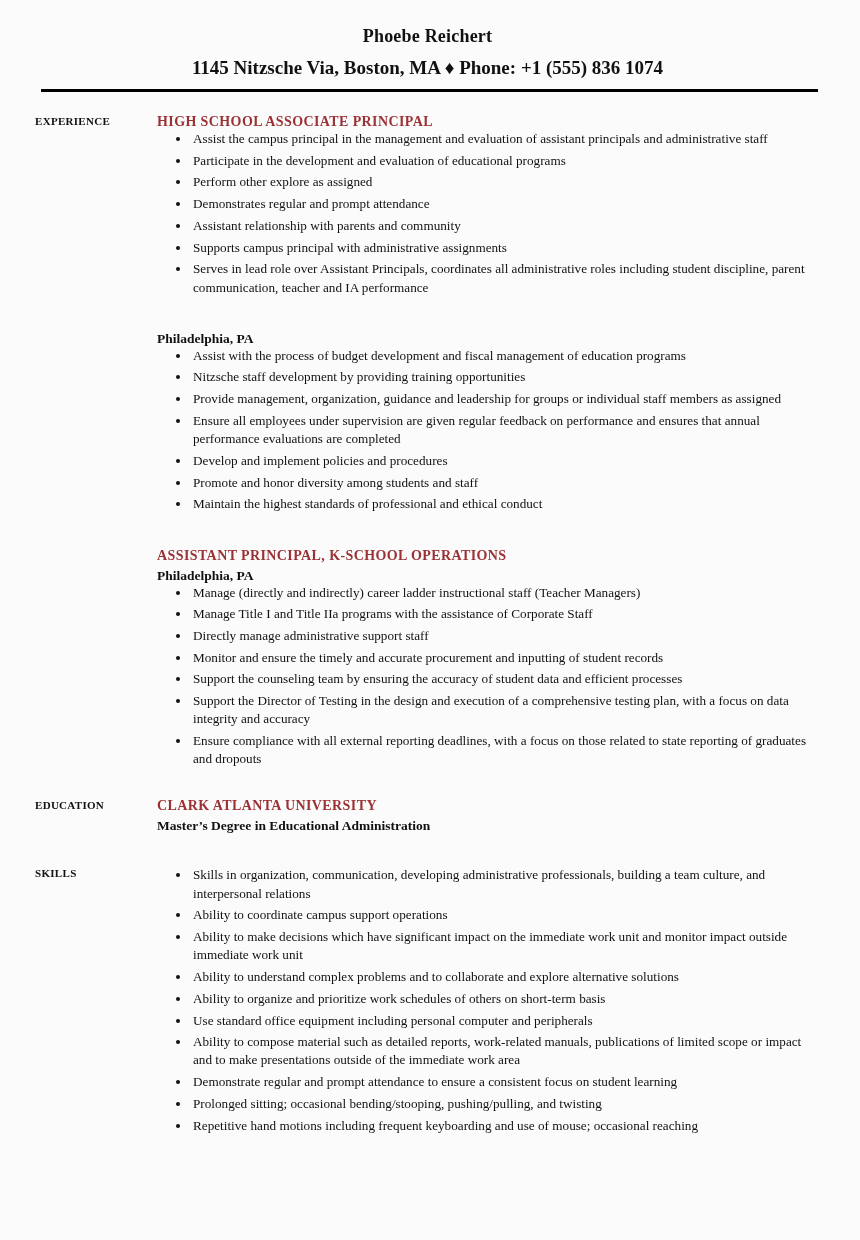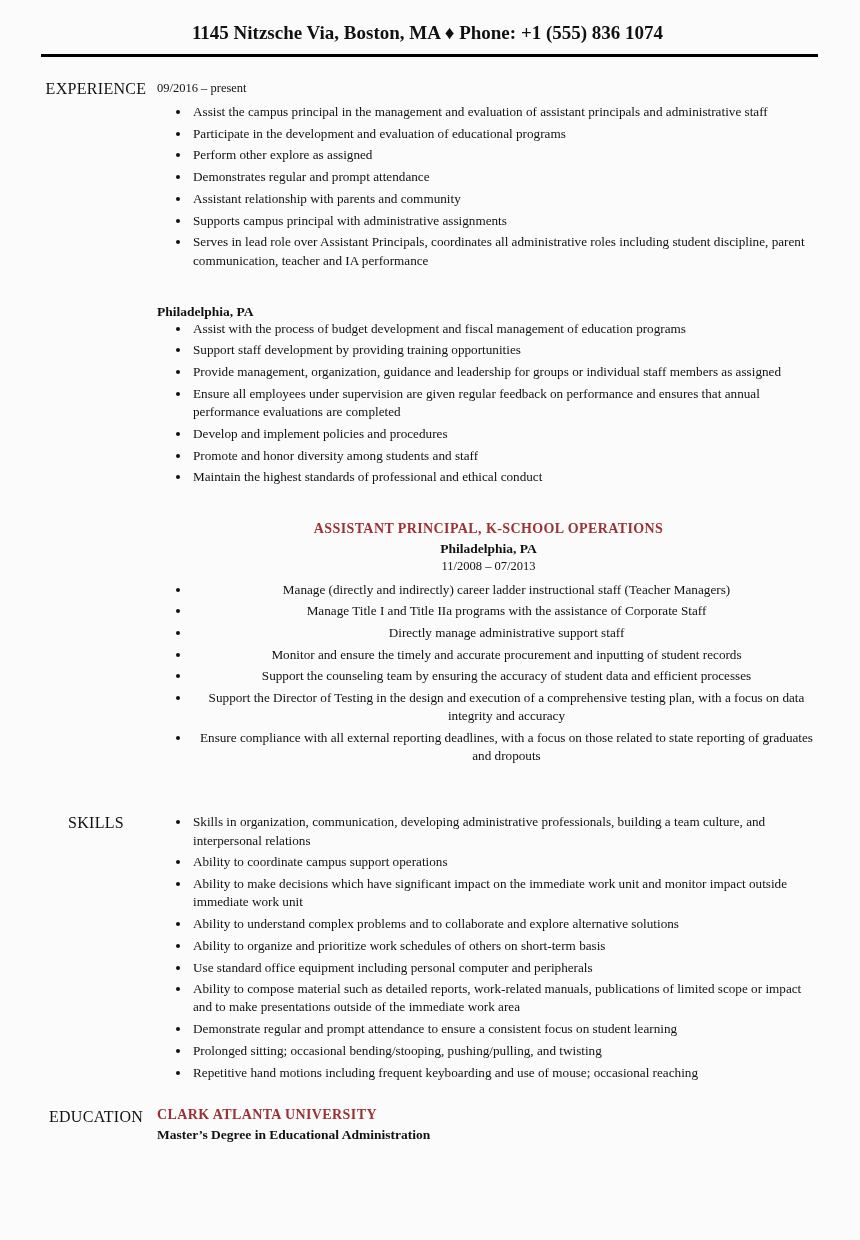--- a/index.html
+++ b/index.html
@@ -36,30 +36,29 @@
     margin: 0 2px 0 6px;
   }
   
   .section-row {
     display: flex;
     align-items: flex-start;
     margin-top: 22px;
   }
   .section-label {
     flex: 0 0 122px;
-    font-size: 16px;
-    font-weight: normal;
+    font-size: 11px;
+    font-weight: bold;
     letter-spacing: 0.3px;
     padding-top: 1px;
-    text-align: center;
   }
   .section-content { flex: 1; min-width: 0; }
   
   .job { margin-bottom: 34px; }
-  .job:last-child { margin-bottom: 16px; text-align: center; }
+  .job:last-child { margin-bottom: 8px; }
   .job-title {
     color: var(--accent);
     font-size: 14px;
     font-weight: bold;
     letter-spacing: 0.4px;
   }
   .job-location {
     font-size: 13.5px;
     font-weight: bold;
     margin-top: 4px;
@@ -93,89 +92,89 @@
   }
   
   .skills-row { margin-top: 32px; }
 </style>
 </head>
 <body>
 
 <div class="page">
 
   <div class="header">
+    <div class="person-name">Phoebe Reichert</div>
     <div class="contact-line">1145 Nitzsche Via, Boston, MA ♦ Phone: +1 (555) 836 1074</div>
     <hr class="header-rule">
   </div>
 
   <div class="section-row">
     <div class="section-label">EXPERIENCE</div>
     <div class="section-content">
   <div class="job">
-    <div class="job-dates">09/2016 – present</div>
+    <div class="job-title">HIGH SCHOOL ASSOCIATE PRINCIPAL</div>
     <ul class="bullets">
             <li>Assist the campus principal in the management and evaluation of assistant principals and administrative staff</li>
             <li>Participate in the development and evaluation of educational programs</li>
             <li>Perform other explore as assigned</li>
             <li>Demonstrates regular and prompt attendance</li>
             <li>Assistant relationship with parents and community</li>
             <li>Supports campus principal with administrative assignments</li>
             <li>Serves in lead role over Assistant Principals, coordinates all administrative roles including student discipline, parent communication, teacher and IA performance</li>
           </ul>
   </div>
 
   <div class="job">
     <div class="job-location">Philadelphia, PA</div>
     <ul class="bullets">
             <li>Assist with the process of budget development and fiscal management of education programs</li>
-            <li>Support staff development by providing training opportunities</li>
+            <li>Nitzsche staff development by providing training opportunities</li>
             <li>Provide management, organization, guidance and leadership for groups or individual staff members as assigned</li>
             <li>Ensure all employees under supervision are given regular feedback on performance and ensures that annual performance evaluations are completed</li>
             <li>Develop and implement policies and procedures</li>
             <li>Promote and honor diversity among students and staff</li>
             <li>Maintain the highest standards of professional and ethical conduct</li>
           </ul>
   </div>
 
   <div class="job">
     <div class="job-title">ASSISTANT PRINCIPAL, K-SCHOOL OPERATIONS</div>
     <div class="job-location">Philadelphia, PA</div>
-    <div class="job-dates">11/2008 – 07/2013</div>
     <ul class="bullets">
             <li>Manage (directly and indirectly) career ladder instructional staff (Teacher Managers)</li>
             <li>Manage Title I and Title IIa programs with the assistance of Corporate Staff</li>
             <li>Directly manage administrative support staff</li>
             <li>Monitor and ensure the timely and accurate procurement and inputting of student records</li>
             <li>Support the counseling team by ensuring the accuracy of student data and efficient processes</li>
             <li>Support the Director of Testing in the design and execution of a comprehensive testing plan, with a focus on data integrity and accuracy</li>
             <li>Ensure compliance with all external reporting deadlines, with a focus on those related to state reporting of graduates and dropouts</li>
           </ul>
   </div>
 </div>
+  </div>
+
+  <div class="section-row">
+    <div class="section-label">EDUCATION</div>
+    <div class="section-content">
+      <div class="edu-school">CLARK ATLANTA UNIVERSITY</div>
+      <div class="edu-degree">Master’s Degree in Educational Administration</div>
+    </div>
   </div>
 
   <div class="section-row skills-row">
     <div class="section-label">SKILLS</div>
     <div class="section-content">
       <ul class="bullets">
           <li>Skills in organization, communication, developing administrative professionals, building a team culture, and interpersonal relations</li>
           <li>Ability to coordinate campus support operations</li>
           <li>Ability to make decisions which have significant impact on the immediate work unit and monitor impact outside immediate work unit</li>
           <li>Ability to understand complex problems and to collaborate and explore alternative solutions</li>
           <li>Ability to organize and prioritize work schedules of others on short-term basis</li>
           <li>Use standard office equipment including personal computer and peripherals</li>
           <li>Ability to compose material such as detailed reports, work-related manuals, publications of limited scope or impact and to make presentations outside of the immediate work area</li>
           <li>Demonstrate regular and prompt attendance to ensure a consistent focus on student learning</li>
           <li>Prolonged sitting; occasional bending/stooping, pushing/pulling, and twisting</li>
           <li>Repetitive hand motions including frequent keyboarding and use of mouse; occasional reaching</li>
         </ul>
     </div>
   </div>
 
-  <div class="section-row">
-    <div class="section-label">EDUCATION</div>
-    <div class="section-content">
-      <div class="edu-school">CLARK ATLANTA UNIVERSITY</div>
-      <div class="edu-degree">Master’s Degree in Educational Administration</div>
-    </div>
-  </div>
-
 </div>
 
 </body></html>

